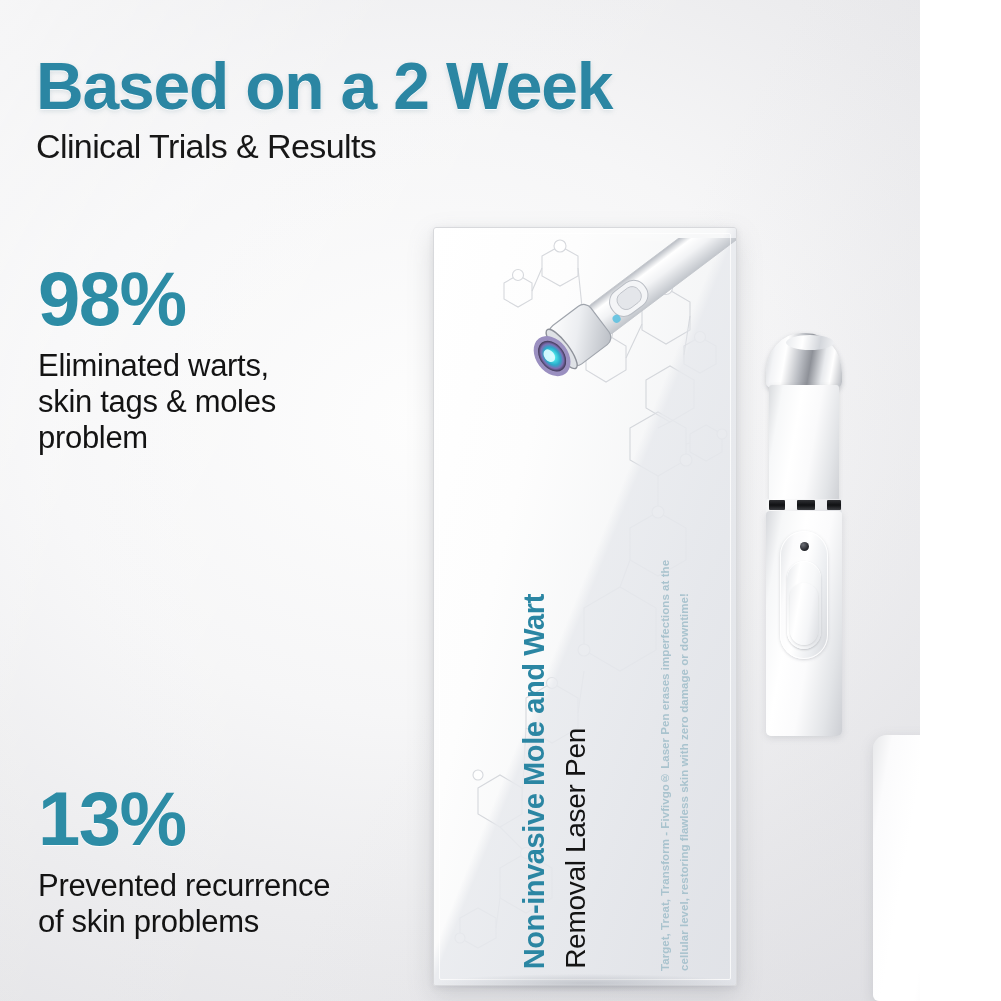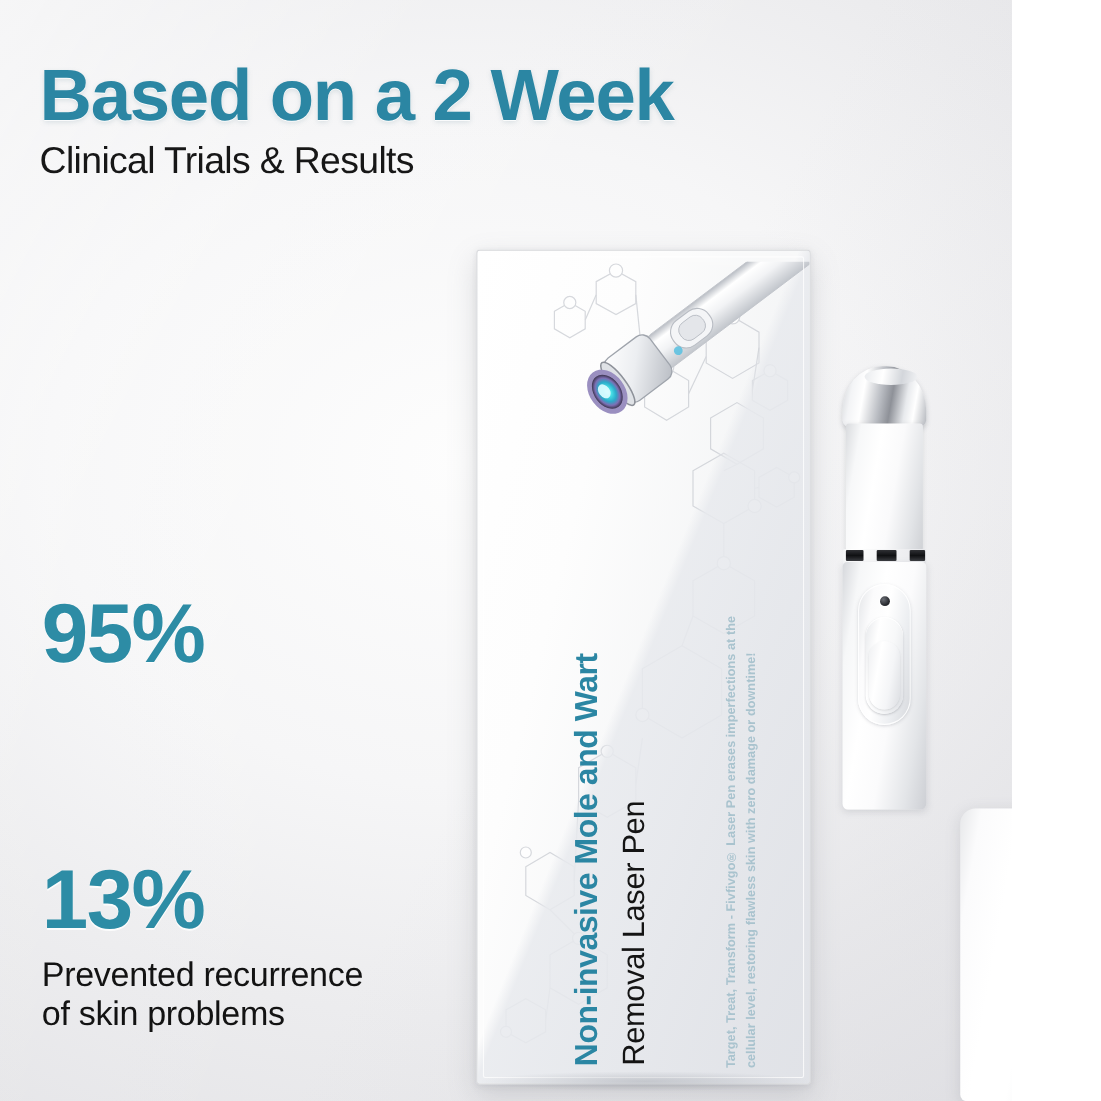--- a/index.html
+++ b/index.html
@@ -329,23 +329,30 @@
 
 <div id="stage">
 
   <div id="sheen"></div>
 
   <div class="headline-wrap">
     <div class="headline-main">Based on a 2 Week</div>
     <div class="headline-sub">Clinical Trials &amp; Results</div>
   </div>
 
+  <div class="stat stat-1">
+    <div class="stat-pct">98%</div>
+    <div class="stat-desc">
+      <span class="ln">Eliminated warts,</span>
+      <span class="ln">skin tags &amp; moles</span>
+      <span class="ln">problem</span>
+    </div>
+  </div>
 
   <div class="stat stat-2">
-    <div class="stat-pct">95%</div>
   </div>
 
   <div class="stat stat-3">
     <div class="stat-pct">13%</div>
     <div class="stat-desc">
       <span class="ln">Prevented recurrence</span>
       <span class="ln">of skin problems</span>
     </div>
   </div>
 

